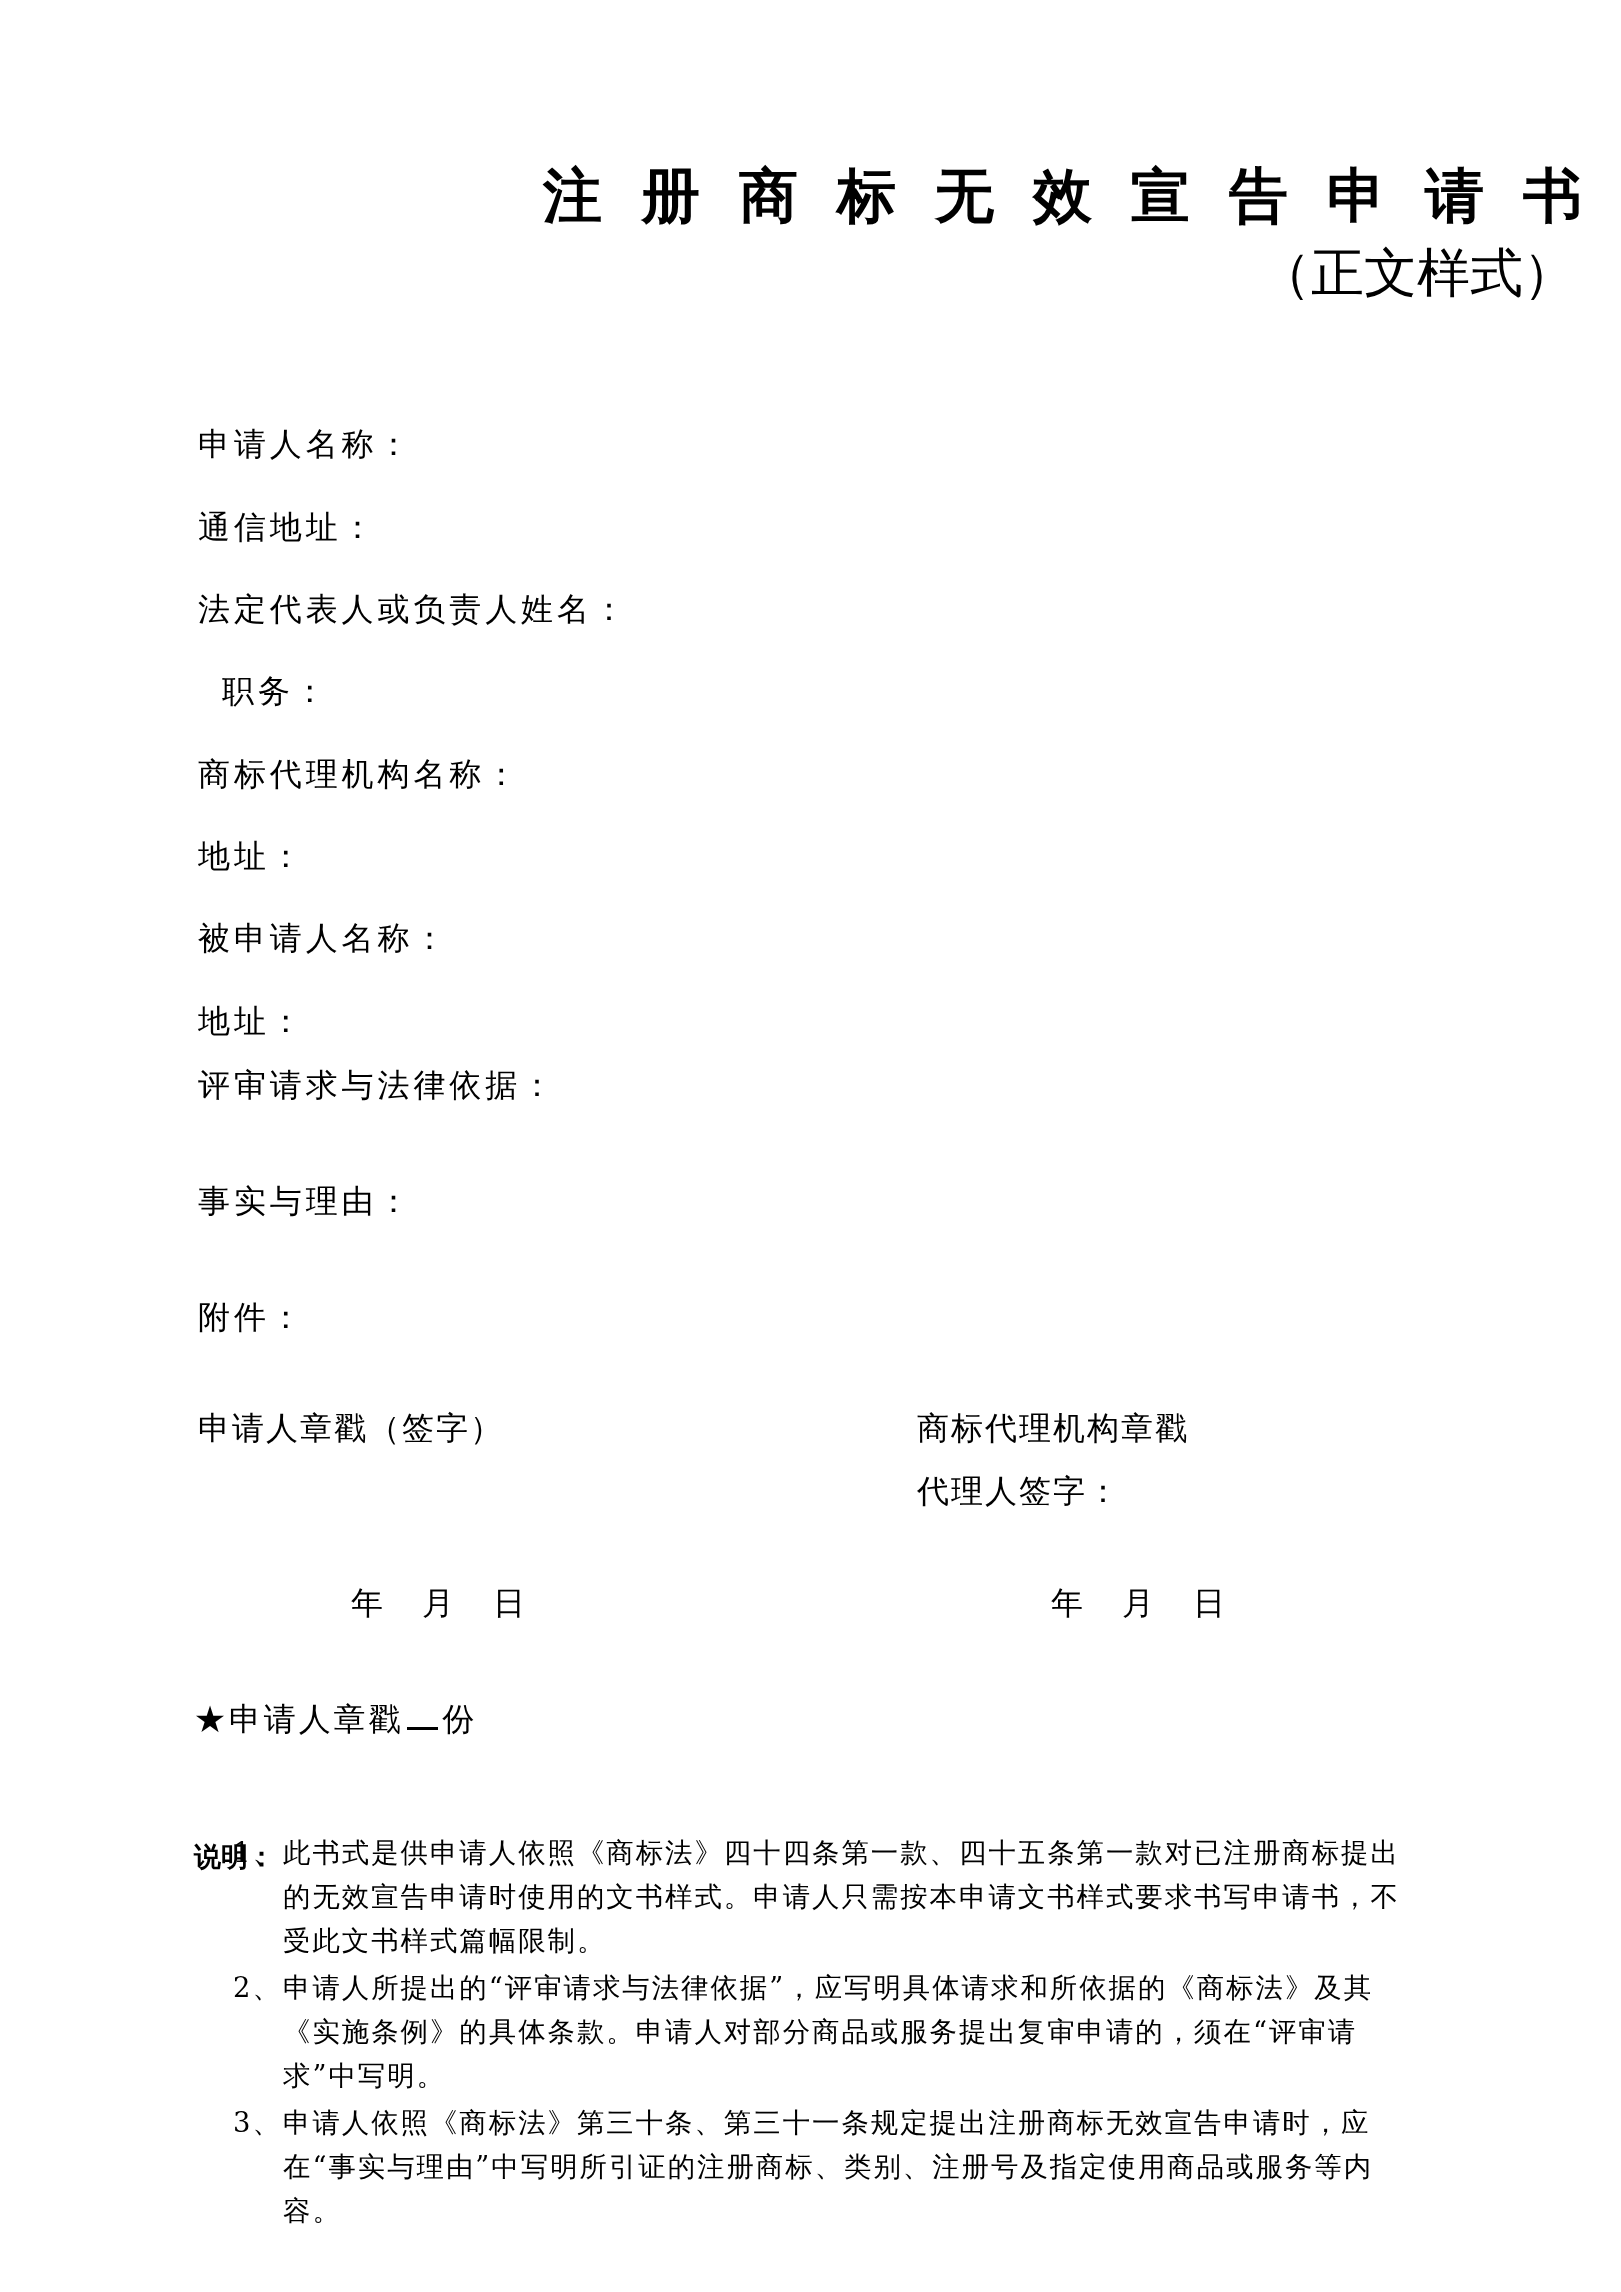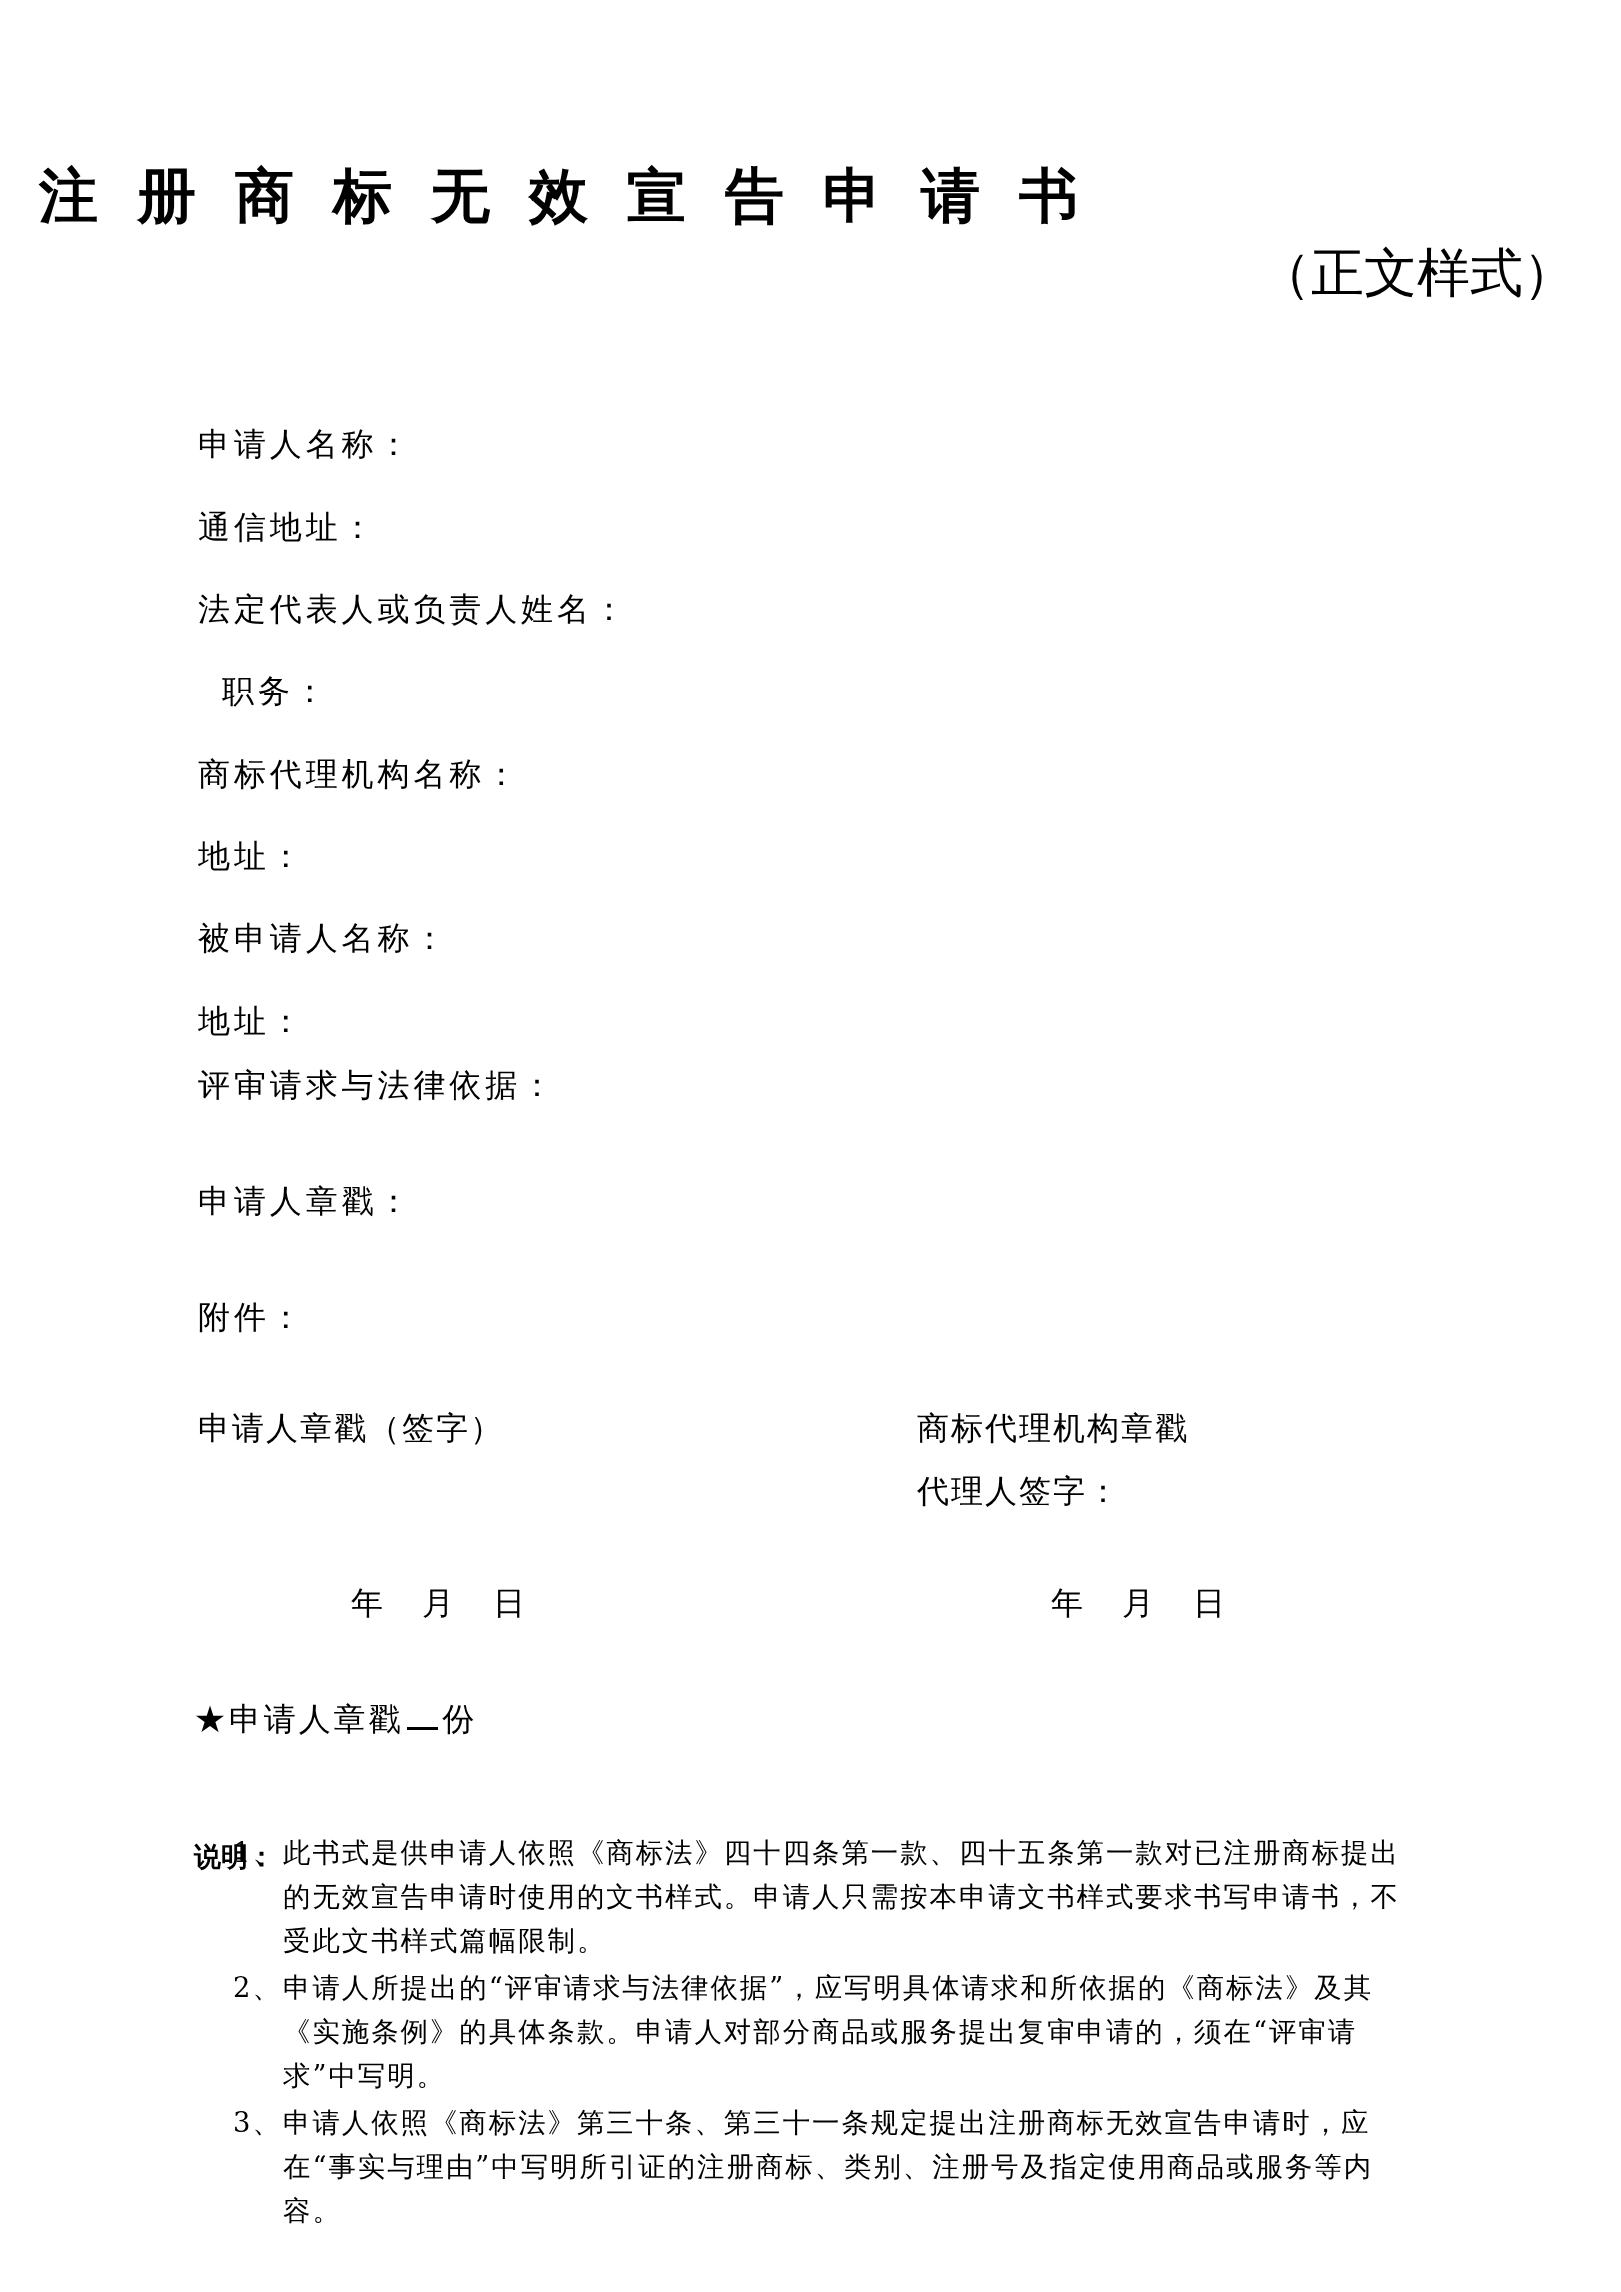--- a/index.html
+++ b/index.html
@@ -12,21 +12,21 @@
       height: 2293px;
       position: relative;
       overflow: hidden;
       color: #000000;
       font-family: "DejaVu Serif", "Liberation Serif", serif;
     }
     .abs { position: absolute; white-space: nowrap; }
 
     .title {
       left: 0; width: 1621px; top: 157px;
-      text-align: left;
+      text-align: right;
       font-family: "DejaVu Sans", "Liberation Sans", sans-serif;
       font-weight: bold;
       font-size: 59px;
       letter-spacing: 39px;
       text-indent: 39px;
       line-height: 78px;
     }
     .subtitle {
       left: 0; width: 1576px; top: 240px;
       text-align: right;
@@ -100,21 +100,21 @@
 
 <div class="abs field" style="top:423px;">申请人名称：</div>
 <div class="abs field" style="top:506px;">通信地址：</div>
 <div class="abs field" style="top:588px;">法定代表人或负责人姓名：</div>
 <div class="abs field" style="top:670px;margin-left:24px;">职务：</div>
 <div class="abs field" style="top:753px;">商标代理机构名称：</div>
 <div class="abs field" style="top:835px;">地址：</div>
 <div class="abs field" style="top:917px;">被申请人名称：</div>
 <div class="abs field" style="top:1000px;">地址：</div>
 <div class="abs field" style="top:1064px;">评审请求与法律依据：</div>
-<div class="abs field" style="top:1180px;">申请人章戳：</div>
+<div class="abs field" style="top:1180px;">事实与理由：</div>
 <div class="abs field" style="top:1296px;">附件：</div>
 
 <div class="abs sig" style="left:198px; top:1407px;">申请人章戳（签字）</div>
 <div class="abs sig" style="left:917px; top:1407px;">商标代理机构章戳</div>
 <div class="abs sig" style="left:917px; top:1470px;">代理人签字：</div>
 
 <div class="abs date" style="left:351px; top:1582px;">
   <span>年</span><span>月</span><span>日</span>
 </div>
 <div class="abs date" style="left:1051px; top:1582px;">

